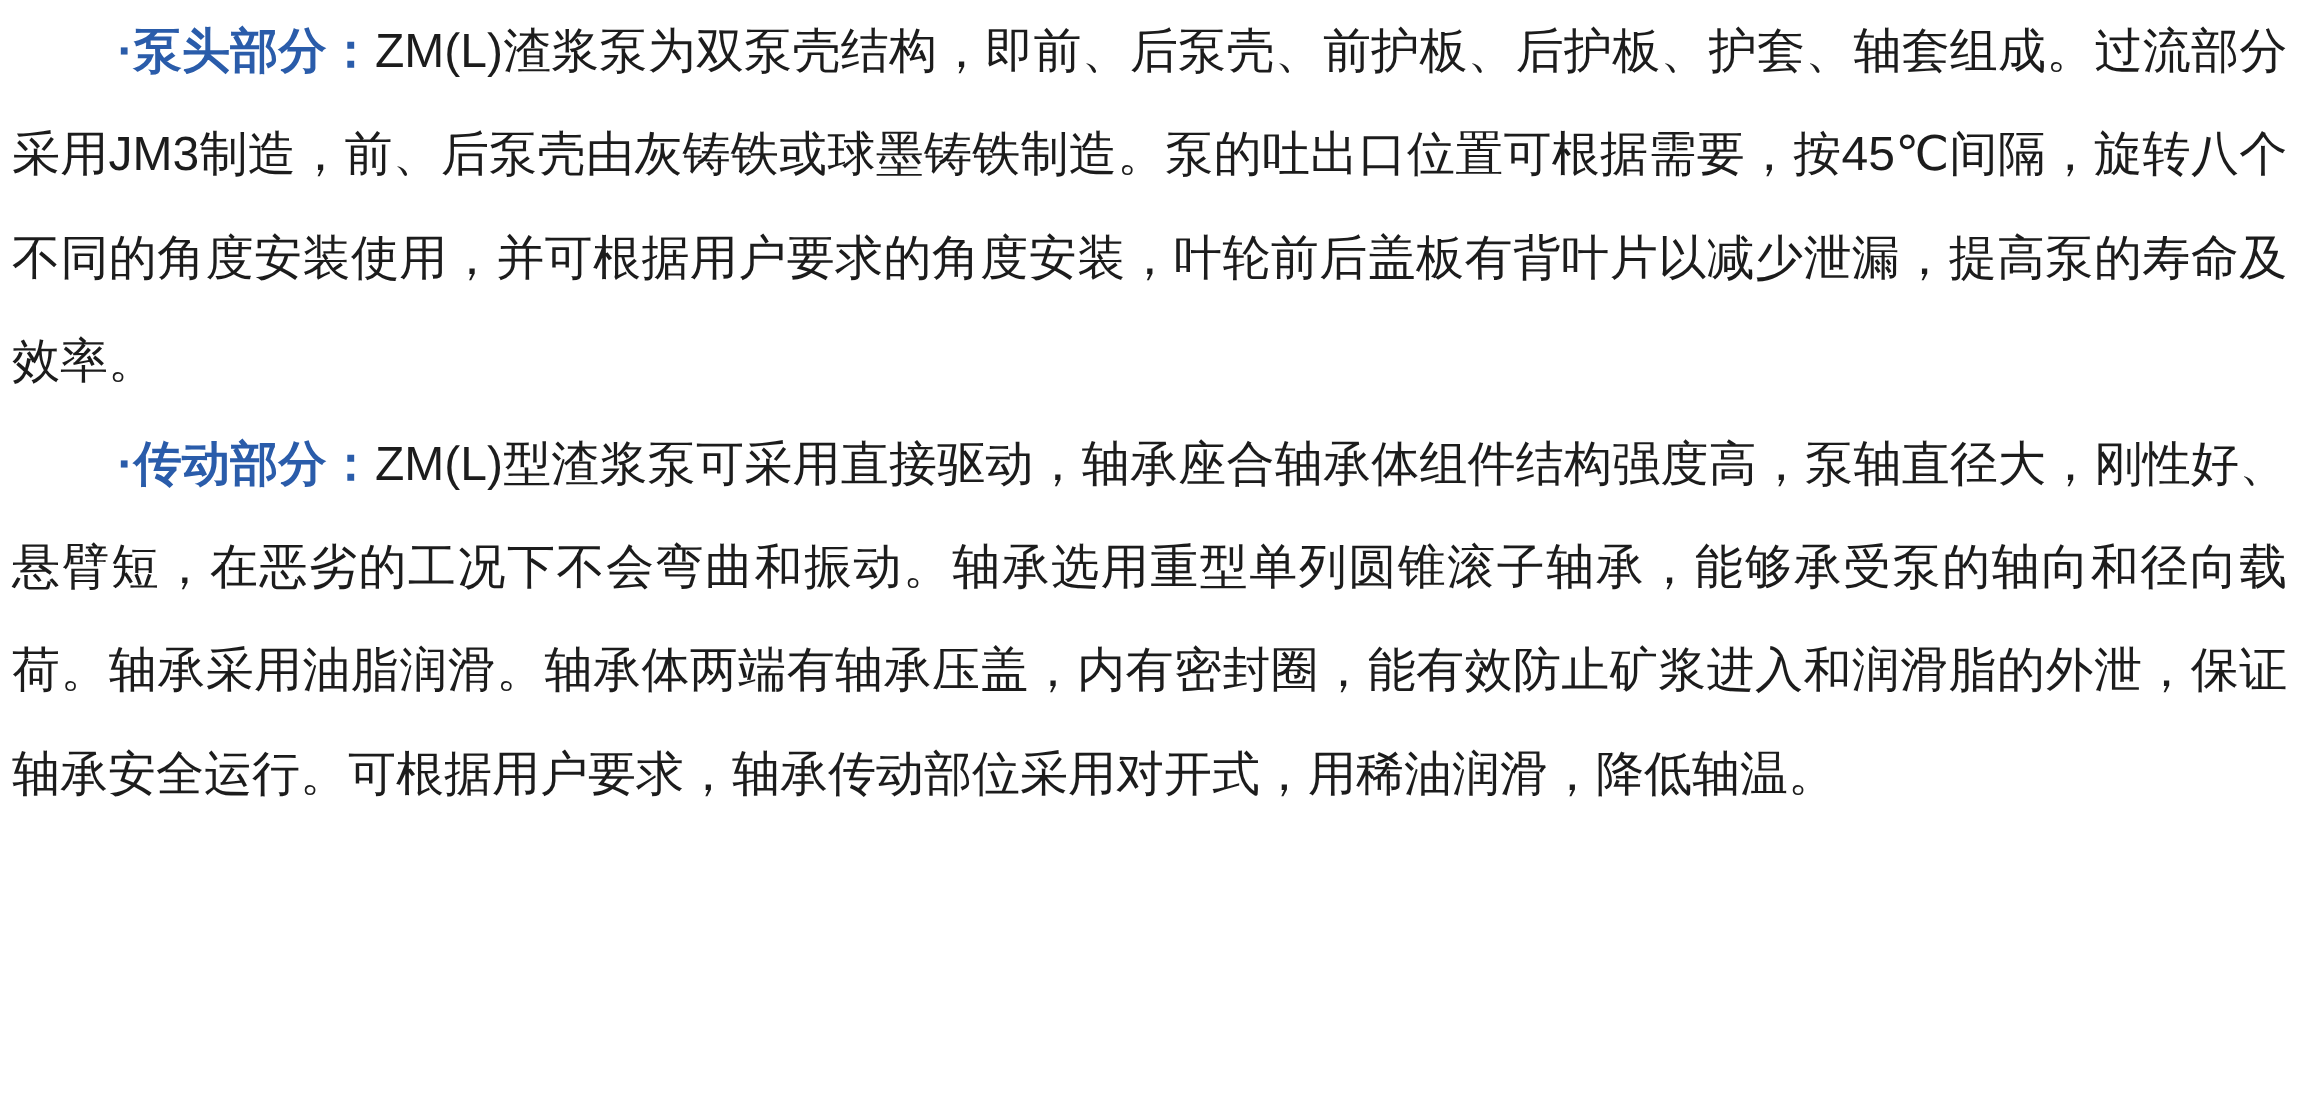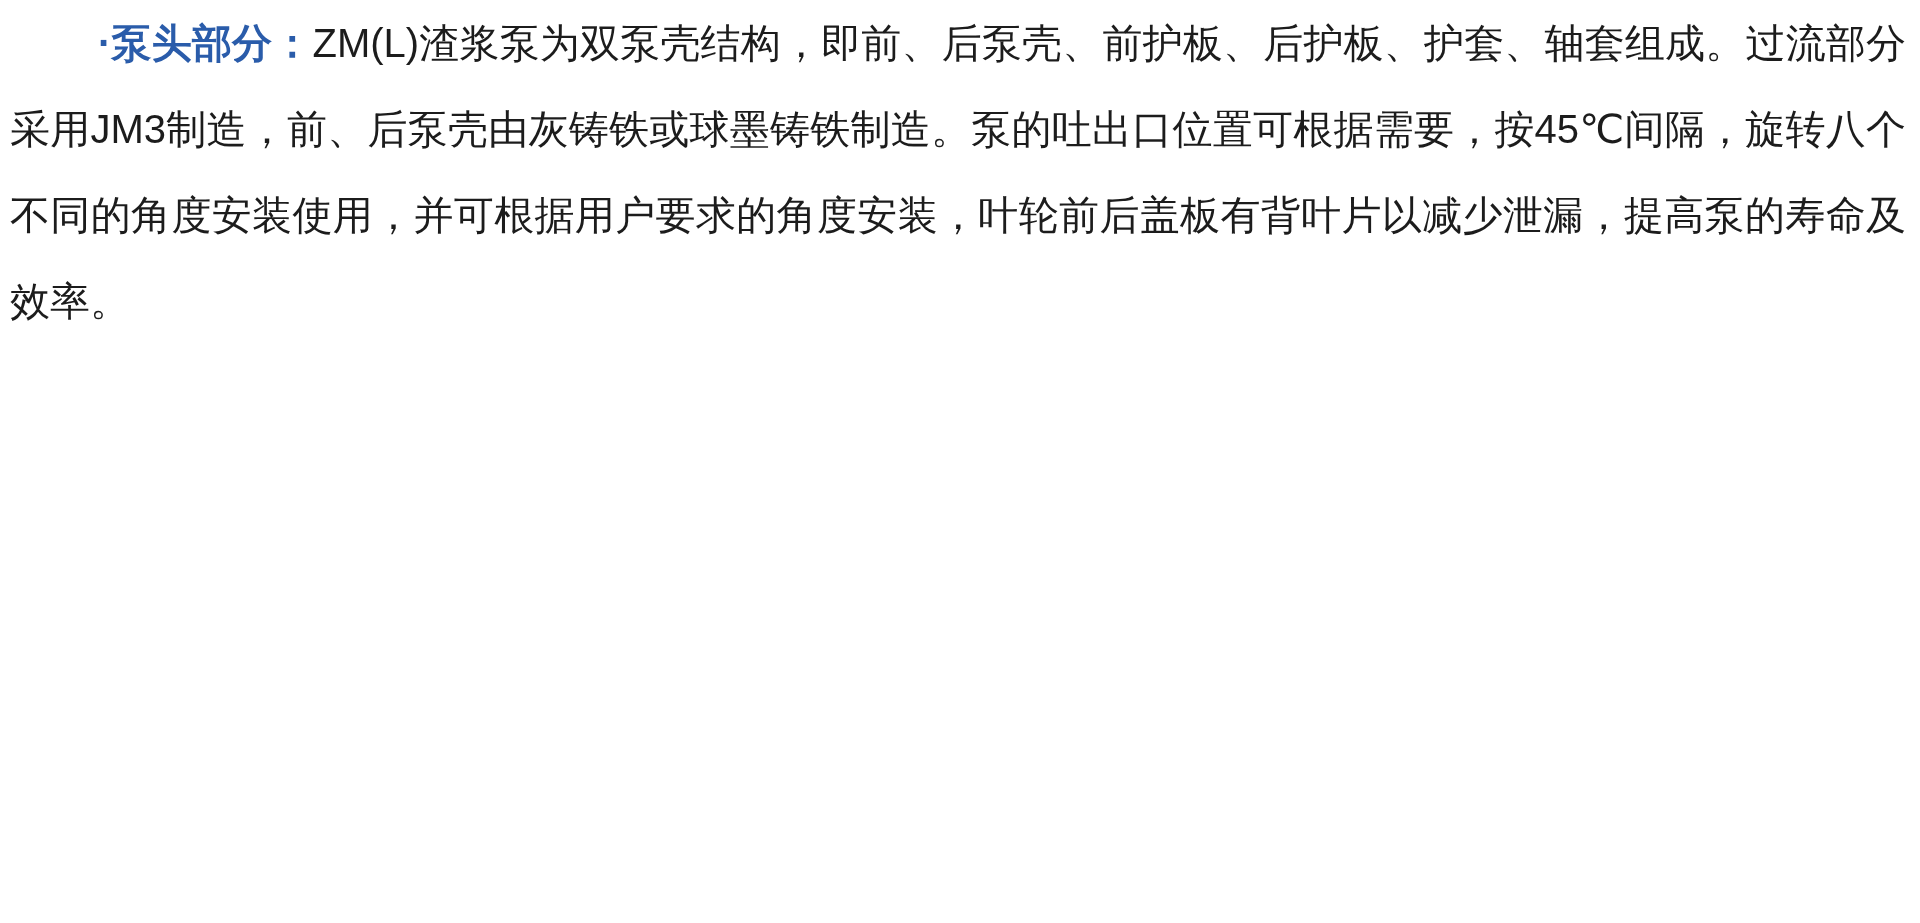--- a/index.html
+++ b/index.html
@@ -36,14 +36,17 @@
 </head>
 <body>
 
 <div class="doc">
 
   <p class="para">
     <span class="para-heading">·泵头部分：</span><span class="para-body">ZM(L)渣浆泵为双泵壳结构，即前、后泵壳、前护板、后护板、护套、轴套组成。过流部分采用JM3制造，前、后泵壳由灰铸铁或球墨铸铁制造。泵的吐出口位置可根据需要，按45℃间隔，旋转八个不同的角度安装使用，并可根据用户要求的角度安装，叶轮前后盖板有背叶片以减少泄漏，提高泵的寿命及效率。</span>
   </p>
 
 
+  <p class="para">
+    <span class="para-heading">·传动部分：</span><span class="para-body">ZM(L)型渣浆泵可采用直接驱动，轴承座合轴承体组件结构强度高，泵轴直径大，刚性好、悬臂短，在恶劣的工况下不会弯曲和振动。轴承选用重型单列圆锥滚子轴承，能够承受泵的轴向和径向载荷。轴承采用油脂润滑。轴承体两端有轴承压盖，内有密封圈，能有效防止矿浆进入和润滑脂的外泄，保证轴承安全运行。可根据用户要求，轴承传动部位采用对开式，用稀油润滑，降低轴温。</span>
+  </p>
 
 </div>
 
 </body></html>

